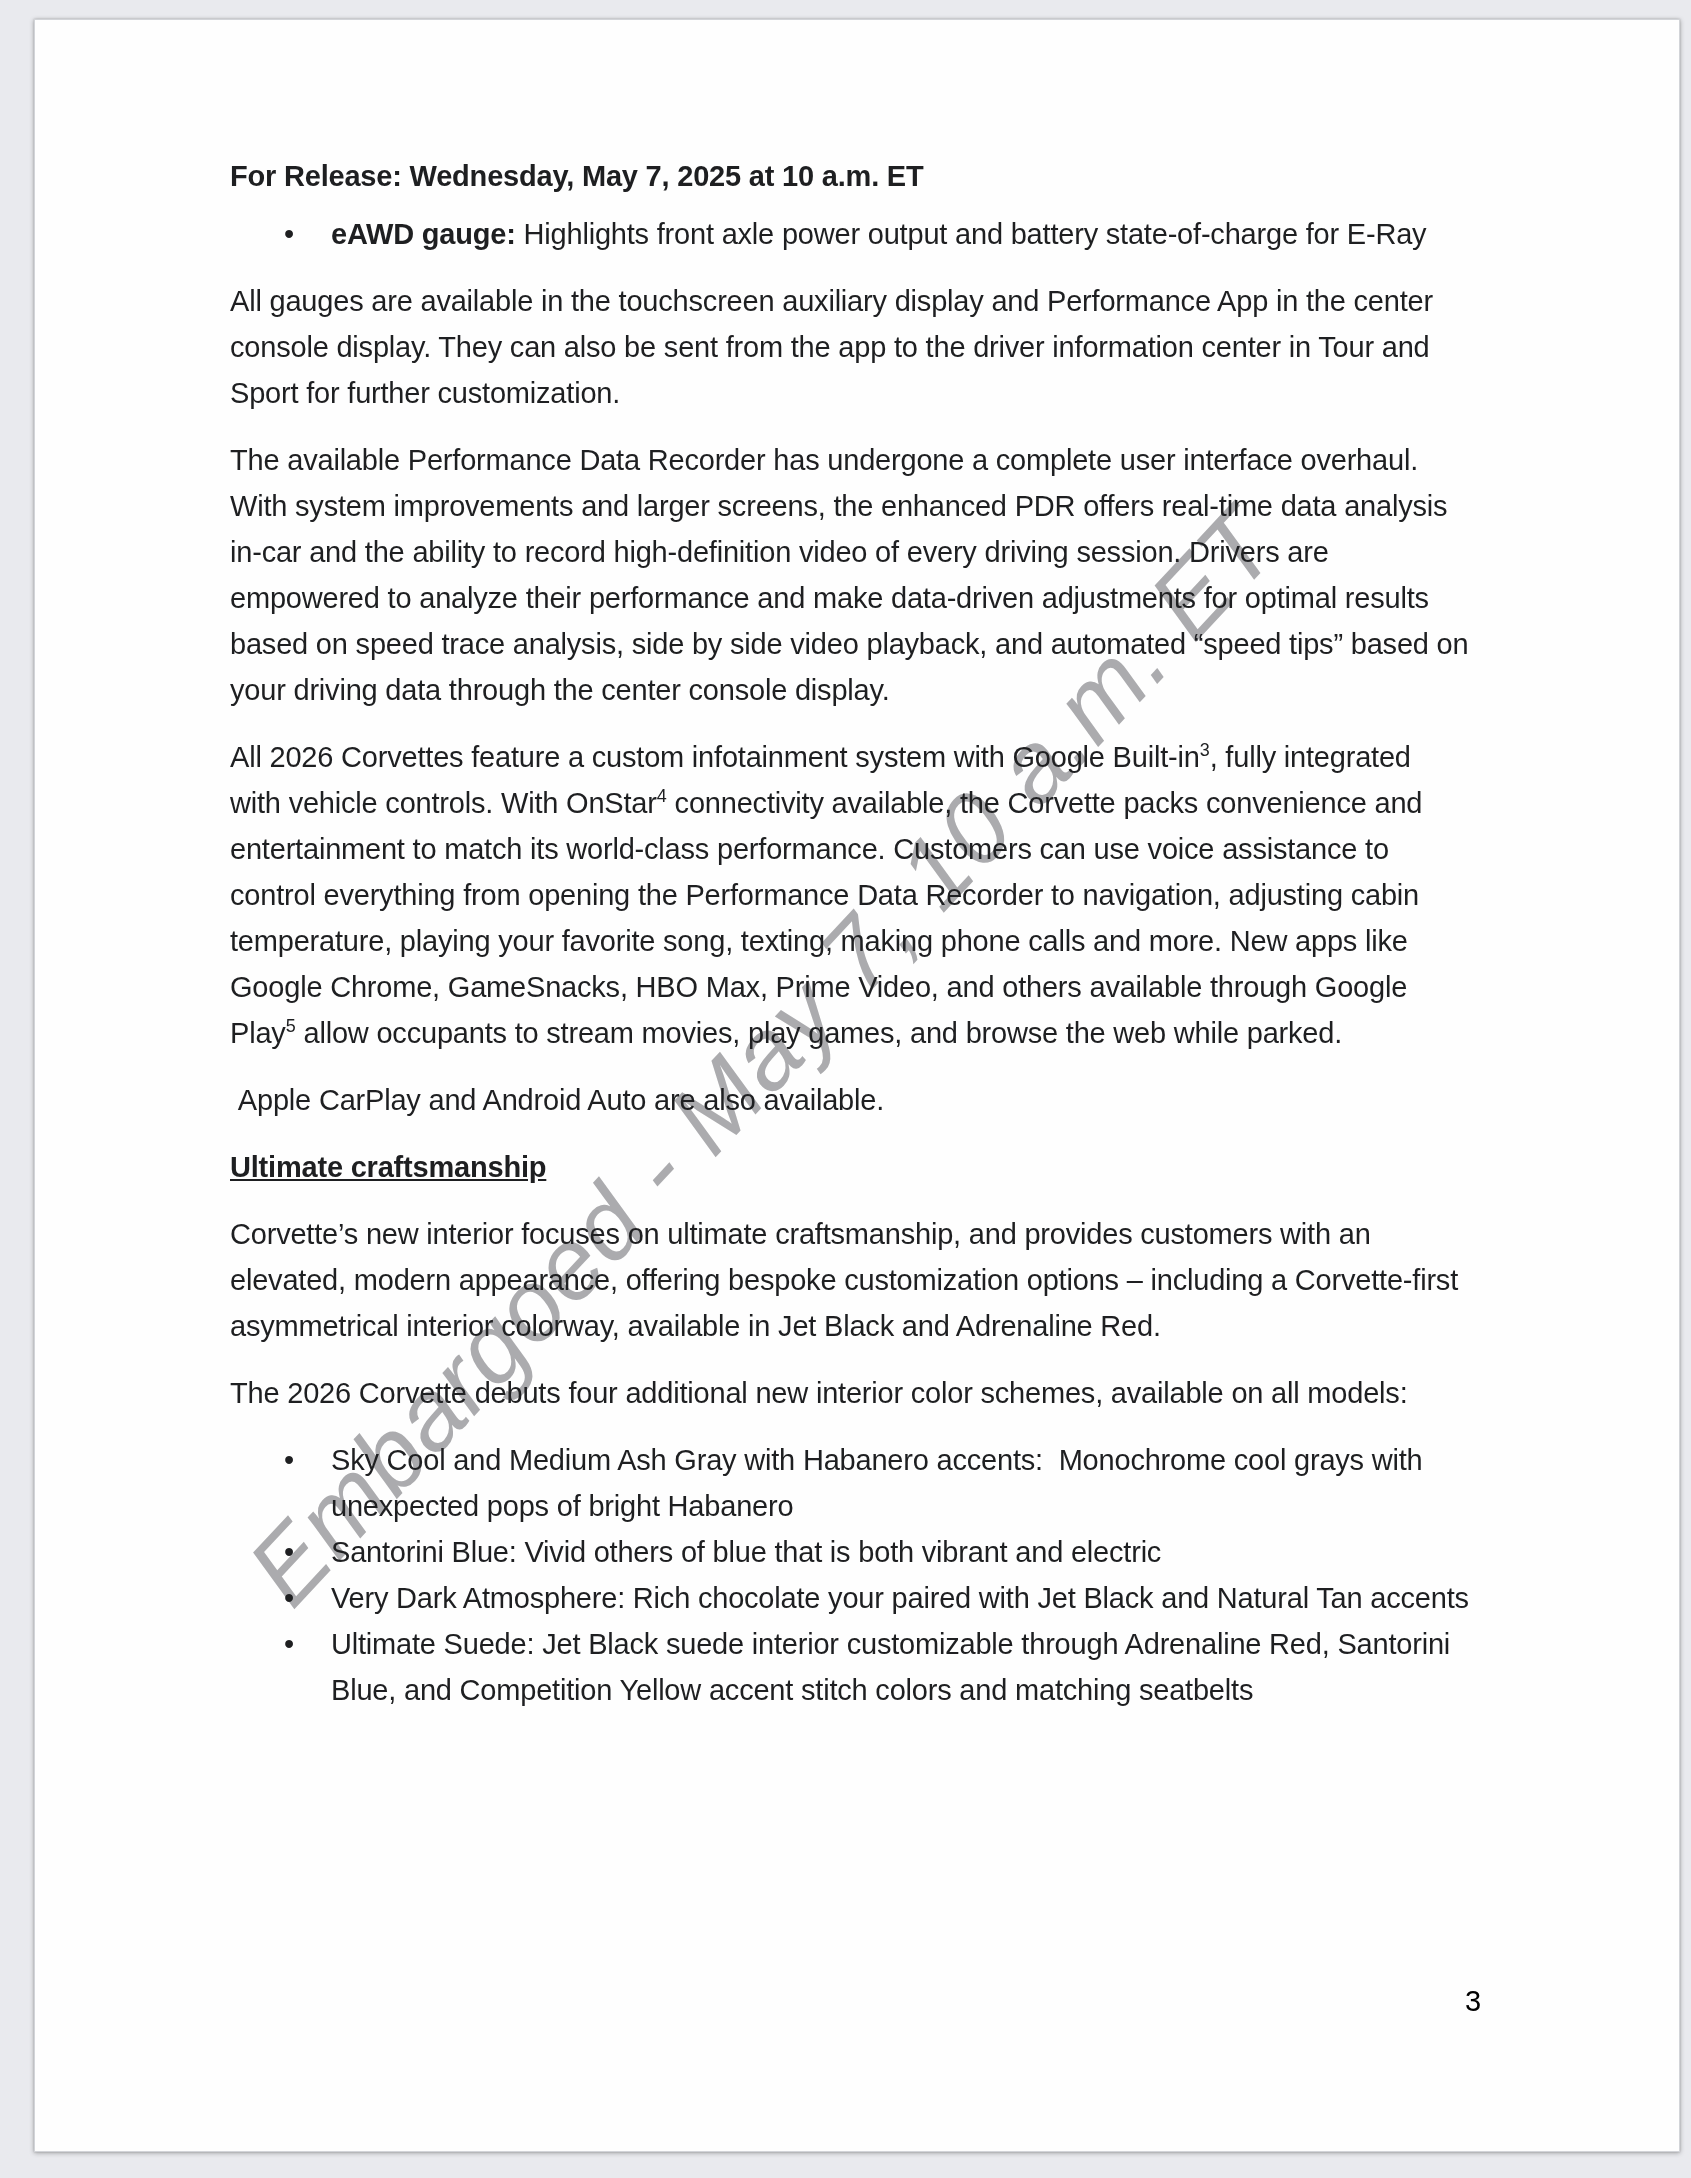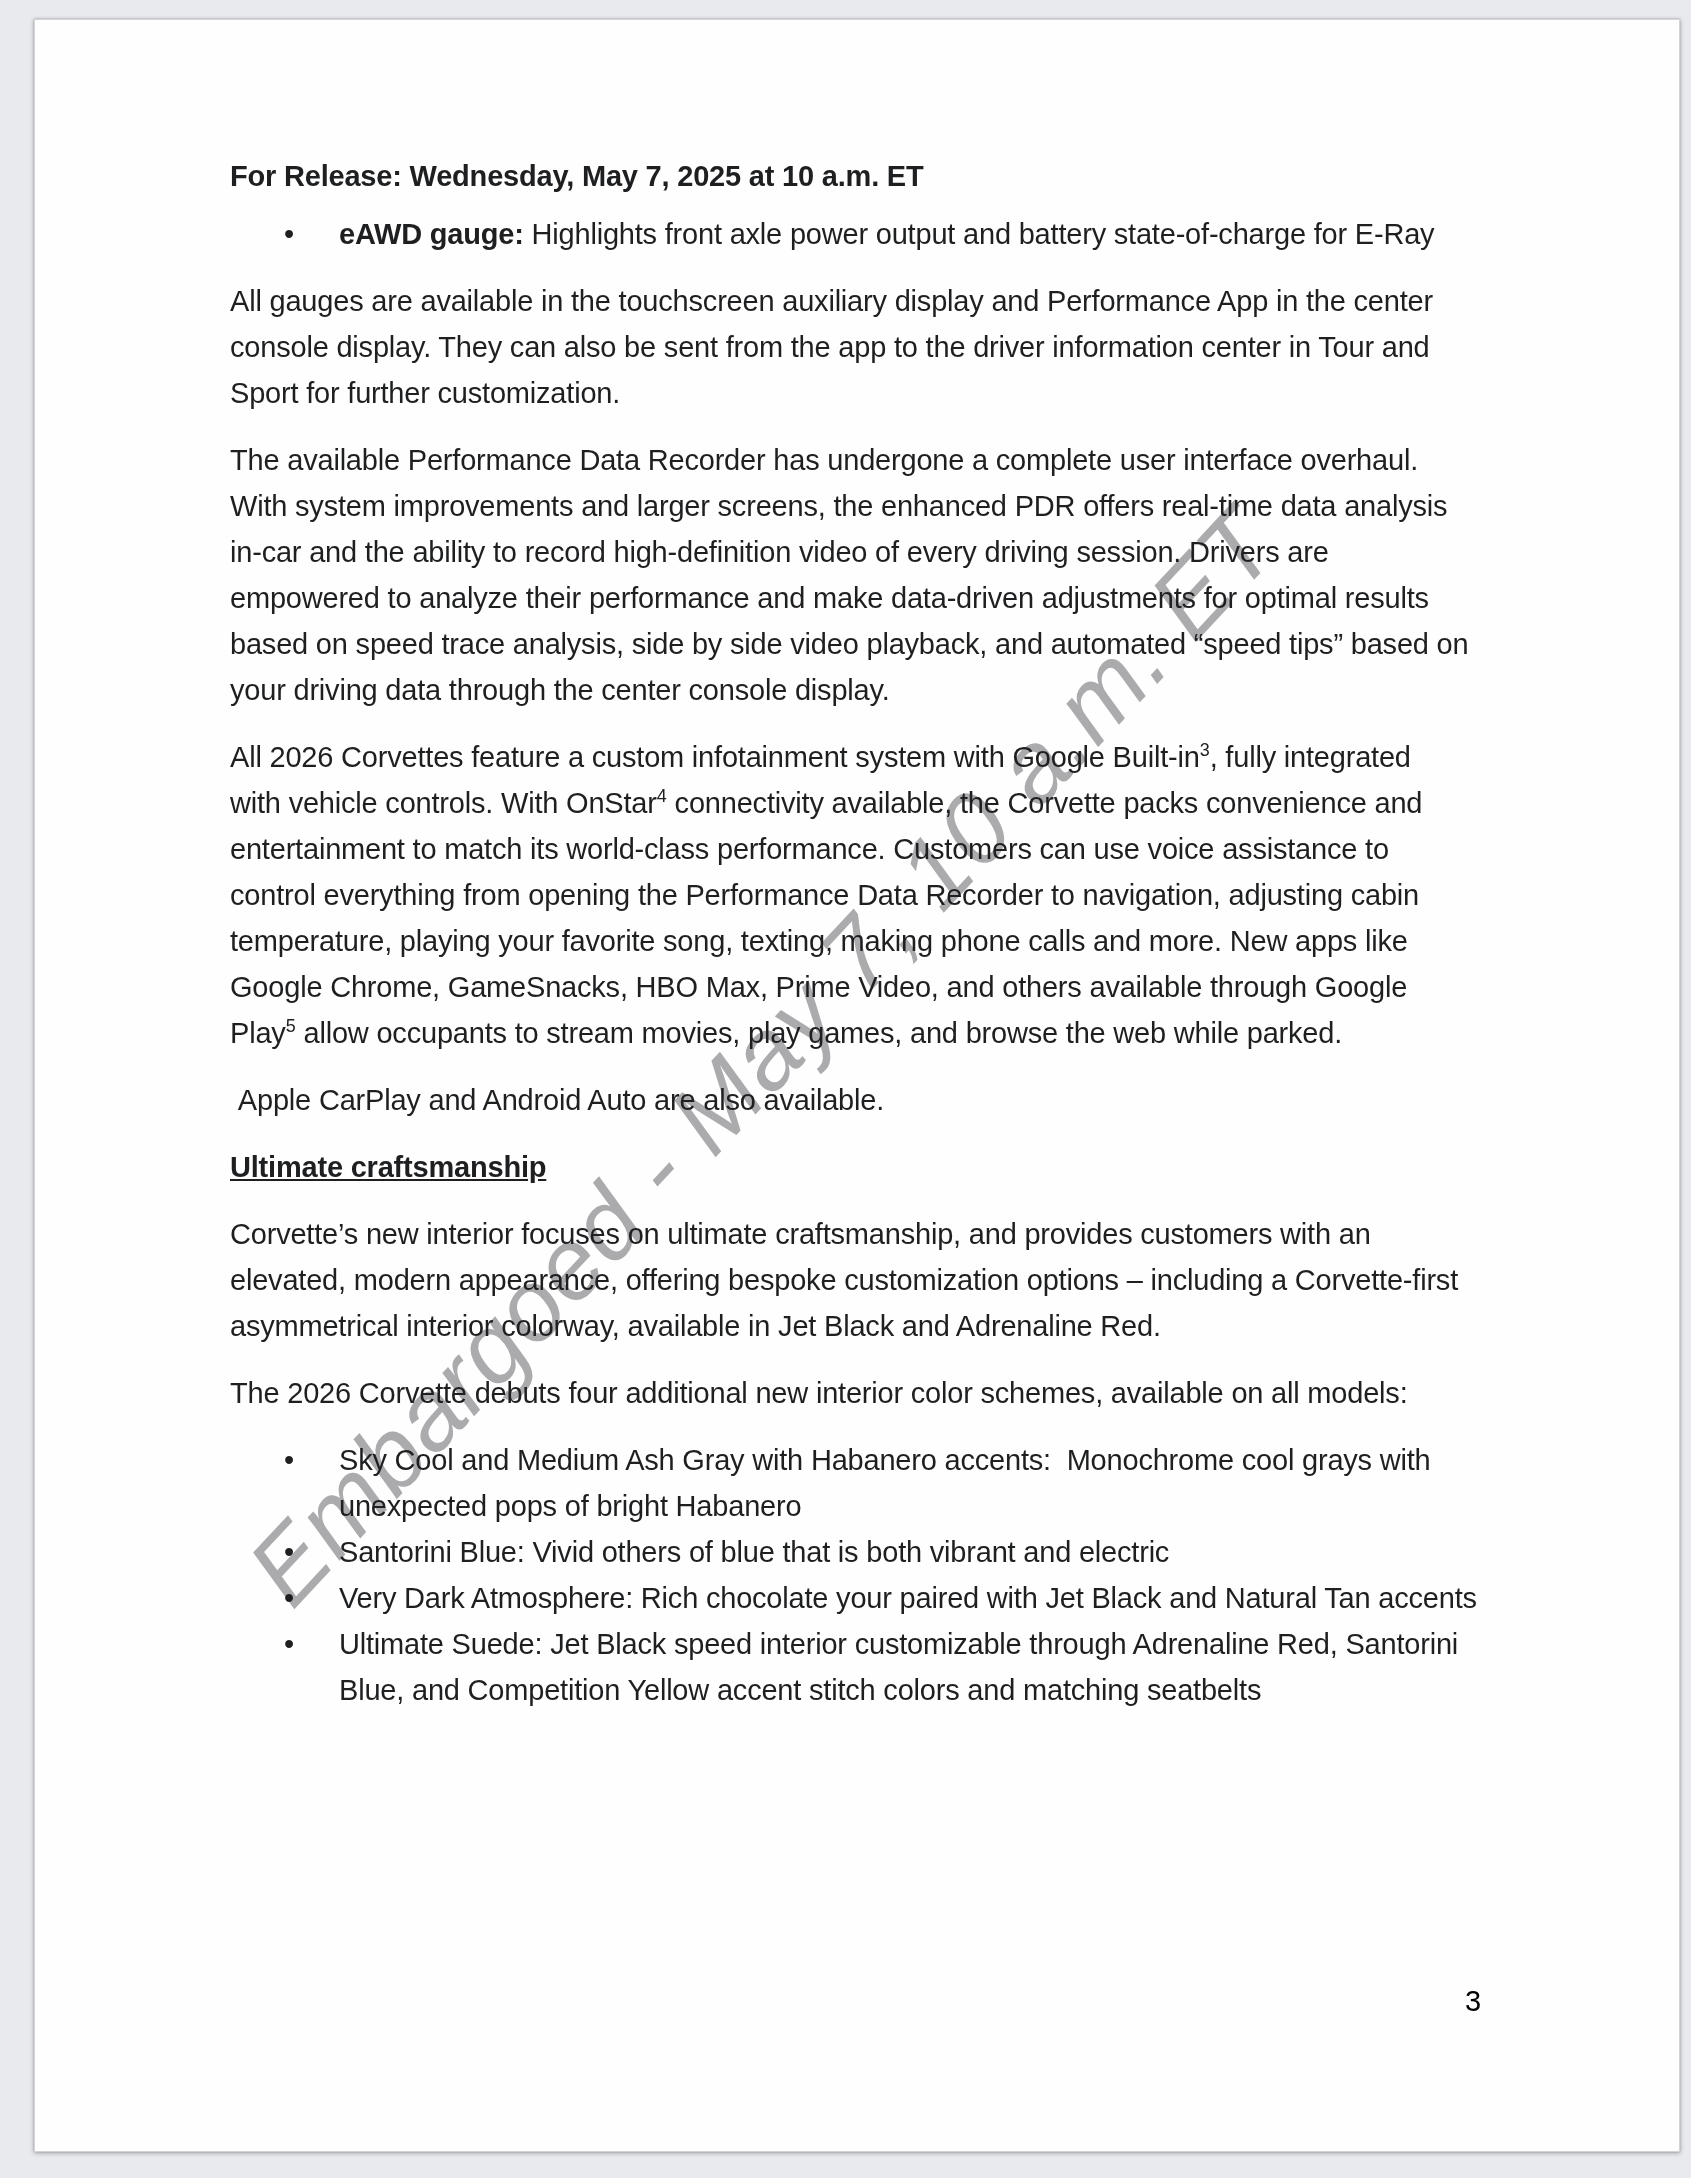--- a/index.html
+++ b/index.html
@@ -33,21 +33,21 @@
   }
   .para{margin:0 12px 21px 0;}
   .heading{font-weight:700;margin:0 0 11.6px 0;}
   .subheading{font-weight:700;margin:0 0 21px 0;text-decoration:underline;}
   .bullet-list{margin:0 0 21px 0;}
   .bullet{display:flex;align-items:flex-start;padding-left:54px;}
   .bullet .dot{
     width:47px;flex:0 0 47px;font-size:29px;line-height:46px;
     color:#1e1f21;
   }
-  .bullet-text{flex:1;margin-left:8px;}
+  .bullet-text{flex:1;}
   .b{font-weight:700;}
   sup{font-size:0.62em;line-height:0;vertical-align:super;letter-spacing:0;}
   .page-number{
     position:absolute;z-index:2;top:1958px;left:0;right:198px;
     text-align:right;
   }
 </style>
 </head>
 <body>
 
@@ -88,21 +88,21 @@
       <div class="bullet">
         <span class="dot">•</span>
         <div class="bullet-text">Santorini Blue: Vivid others of blue that is both vibrant and electric</div>
       </div>
       <div class="bullet">
         <span class="dot">•</span>
         <div class="bullet-text">Very Dark Atmosphere: Rich chocolate your paired with Jet Black and Natural Tan accents</div>
       </div>
       <div class="bullet">
         <span class="dot">•</span>
-        <div class="bullet-text">Ultimate Suede: Jet Black speed interior customizable through Adrenaline Red, Santorini Blue, and Competition Yellow accent stitch colors and matching seatbelts</div>
+        <div class="bullet-text">Ultimate Suede: Jet Black suede interior customizable through Adrenaline Red, Santorini Blue, and Competition Yellow accent stitch colors and matching seatbelts</div>
       </div>
     </div>
 
   </div>
 
   <div class="page-number">3</div>
 
 </div>
 
 

